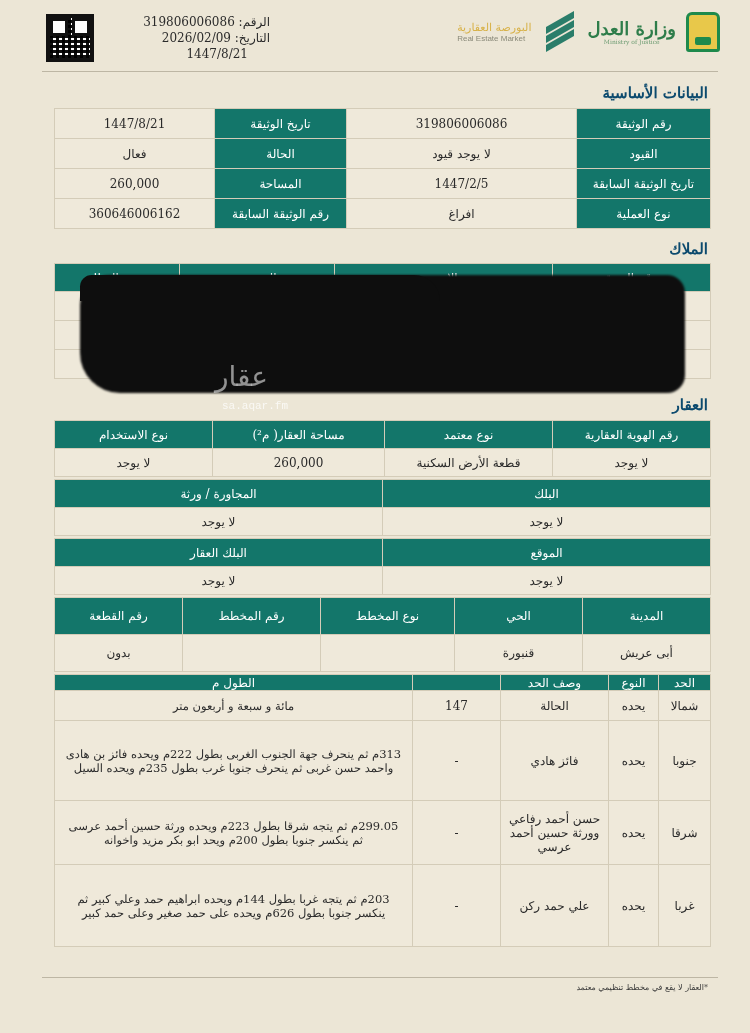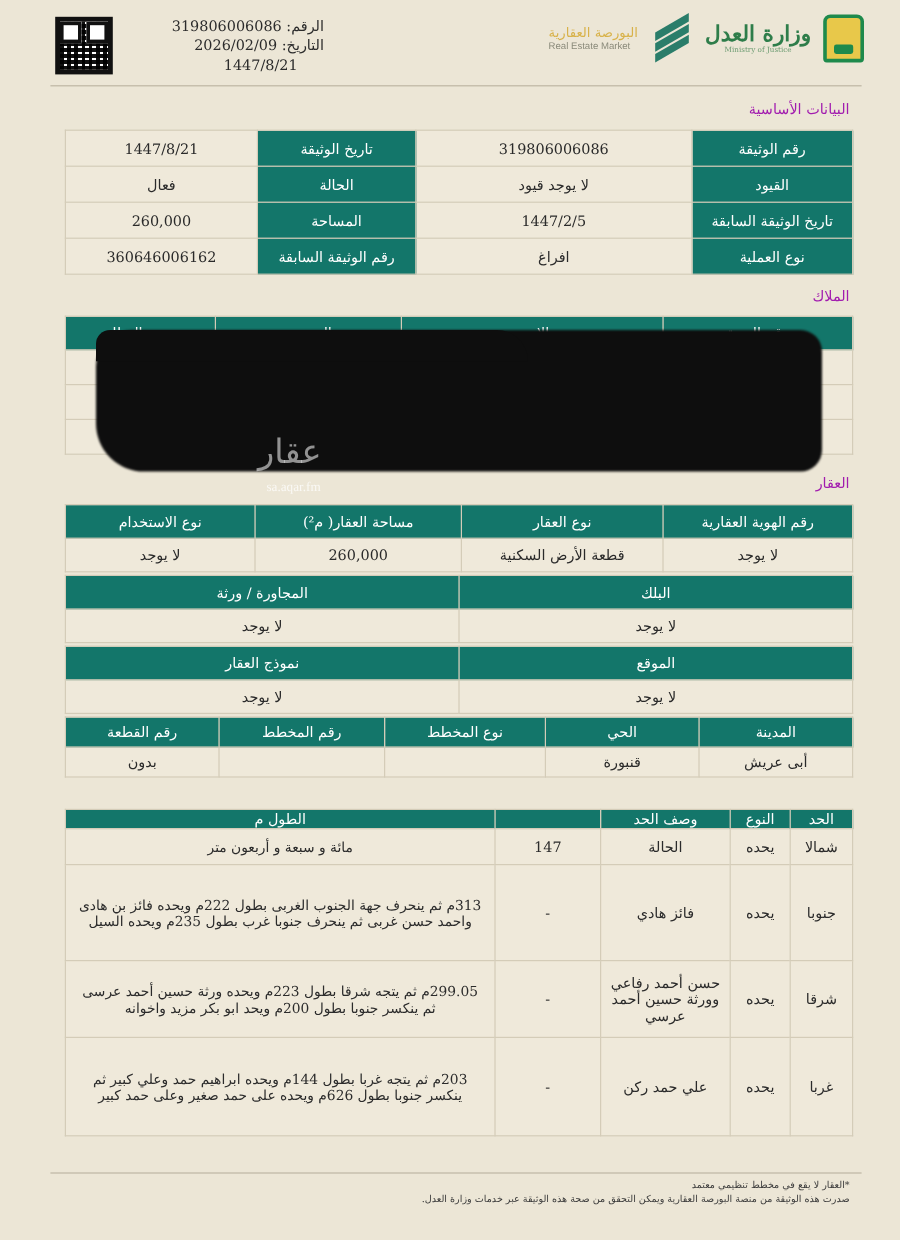--- a/index.html
+++ b/index.html
@@ -32,37 +32,37 @@
   .qr { position: absolute; left: 6px; top: 6px; width: 48px; height: 48px; background:
         repeating-linear-gradient(90deg, #111 0 3px, transparent 3px 6px),
         repeating-linear-gradient(0deg, #111 0 3px, #fff 3px 5px);
         background-blend-mode: multiply; border: 4px solid #111; }
   .qr::before, .qr::after { content: ""; position: absolute; width: 12px; height: 12px; border: 3px solid #111; background: #fff; }
   .qr::before { left: 0; top: 0; }
   .qr::after { right: 0; top: 0; }
   .header-rule { position: absolute; top: 71px; left: 42px; width: 676px; height: 1px; background: #bdb6a4; }
 
   
-  .section-title { position: absolute; right: 42px; font-size: 12px; font-weight: normal; color: #a21caf; }
+  .section-title { position: absolute; right: 42px; font-size: 15px; font-weight: bold; color: #0c4a6e; }
   table { border-collapse: collapse; position: absolute; left: 54px; width: 656px; table-layout: fixed; }
   td, th { border: 1px solid #d4ccb8; text-align: center; font-size: 12px; font-weight: normal; vertical-align: middle; }
   th, td.lbl { background: #13766a; color: #ffffff; }
   td.val { background: #efe9da; color: #2a2a2a; }
 
   #basic td { height: 30px; }
   #owners th { height: 28px; }
   #owners td { height: 29px; background: #efe9da; }
   .redact { position: absolute; left: 80px; top: 275px; width: 605px; height: 118px;
             background: #0e0e0e; border-radius: 30px 18px 18px 40px; filter: blur(1px); }
   .redact2 { position: absolute; left: 80px; top: 275px; width: 360px; height: 26px; background: #0e0e0e; border-radius: 18px 40px 0 0; }
   .watermark { position: absolute; left: 215px; top: 360px; font-family: "DejaVu Sans", sans-serif; font-size: 28px; color: rgba(255,255,255,0.55); font-weight: normal; }
-  .watermark-url { position: absolute; left: 222px; top: 400px; font-family: Liberation Serif, serif; font-size: 11px; color: rgba(255,255,255,0.75); direction: ltr; }
+  .watermark-url { position: absolute; left: 222px; top: 400px; font-family: Liberation Mono, monospace; font-size: 11px; color: rgba(255,255,255,0.75); direction: ltr; }
 
   #prop1 th, #prop1 td, #prop2 th, #prop2 td, #prop3 th, #prop3 td { height: 28px; }
-  #city th, #city td { height: 25px; }
+  #city th, #city td { height: 37px; }
   #bounds th { height: 16px; }
   #bounds td { background: #efe9da; line-height: 14px; }
   #bounds td.txt { padding: 3px 8px; font-size: 11.5px; }
 
   .footer-rule { position: absolute; top: 977px; left: 42px; width: 676px; height: 1px; background: #bdb6a4; }
   .footer-note1 { position: absolute; right: 42px; top: 983px; font-size: 8px; color: #3a3a3a; }
   .footer-note2 { position: absolute; right: 42px; top: 995px; font-size: 8px; color: #3a3a3a; }
   .footer-page { position: absolute; left: 44px; top: 1052px; font-size: 8px; color: #3a3a3a; }
 </style>
 </head>
@@ -179,21 +179,21 @@
   <table id="prop1" style="top:420px">
     <colgroup>
         <col style="width:158px">
         <col style="width:168px">
         <col style="width:172px">
         <col style="width:158px">
       </colgroup>
     <tbody>
         <tr>
       <th>رقم الهوية العقارية</th>
-      <th>نوع العقار</th>
+      <th>نوع معتمد</th>
       <th>مساحة العقار( م²)</th>
       <th>نوع الاستخدام</th>
     </tr>
     <tr>
       <td class="val">لا يوجد</td>
       <td class="val">قطعة الأرض السكنية</td>
       <td class="val">260,000</td>
       <td class="val">لا يوجد</td>
     </tr>
   </tbody>
@@ -217,21 +217,21 @@
     </table>
 
   <table id="prop3" style="top:538px">
     <colgroup>
         <col style="width:328px">
         <col style="width:328px">
       </colgroup>
     <tbody>
         <tr>
       <th>الموقع</th>
-      <th>نموذج العقار</th>
+      <th>البلك العقار</th>
     </tr>
     <tr>
       <td class="val">لا يوجد</td>
       <td class="val">لا يوجد</td>
     </tr>
   </tbody>
     </table>
 
   <table id="city" style="top:597px">
     <colgroup>
@@ -301,15 +301,14 @@
       <td>يحده</td>
       <td>علي حمد ركن</td>
       <td>-</td>
       <td class="txt">203م ثم يتجه غربا بطول 144م ويحده ابراهيم حمد وعلي كبير ثم ينكسر جنوبا بطول 626م ويحده على حمد صغير وعلى حمد كبير</td>
     </tr>
   </tbody>
     </table>
 
   <div class="footer-rule"></div>
   <div class="footer-note1">*العقار لا يقع في مخطط تنظيمي معتمد</div>
-  <div class="footer-note2">صدرت هذه الوثيقة من منصة البورصة العقارية ويمكن التحقق من صحة هذه الوثيقة عبر خدمات وزارة العدل.</div>
   <div class="footer-page">الصفحة 1 من 1</div>
 </div>
 
 </body></html>

